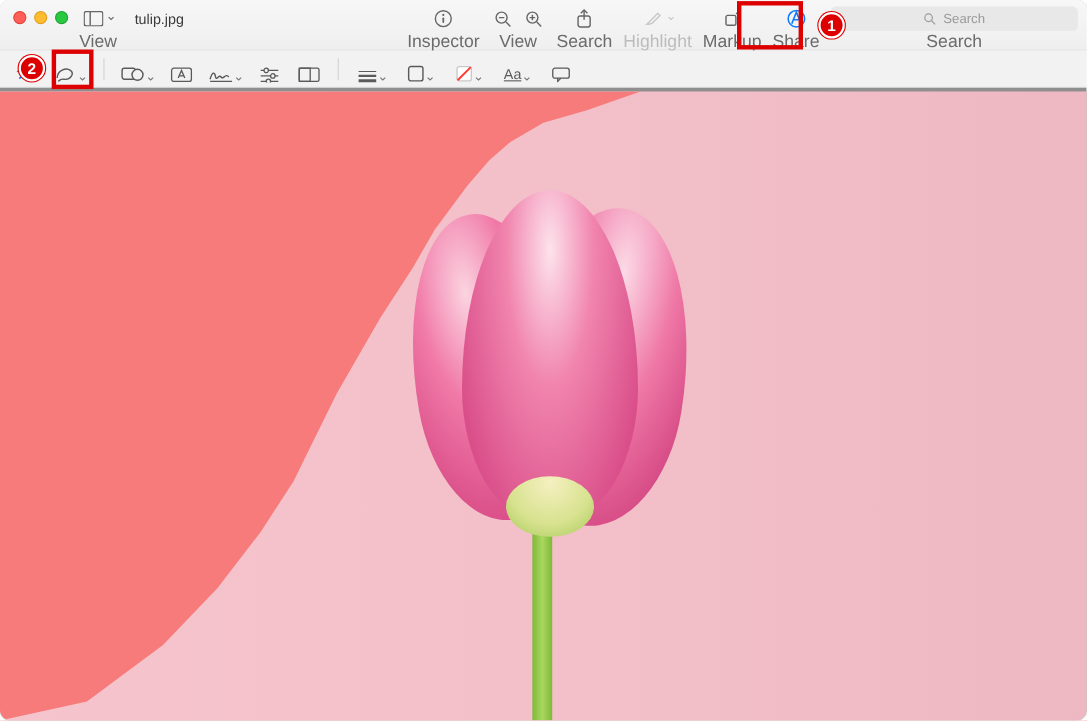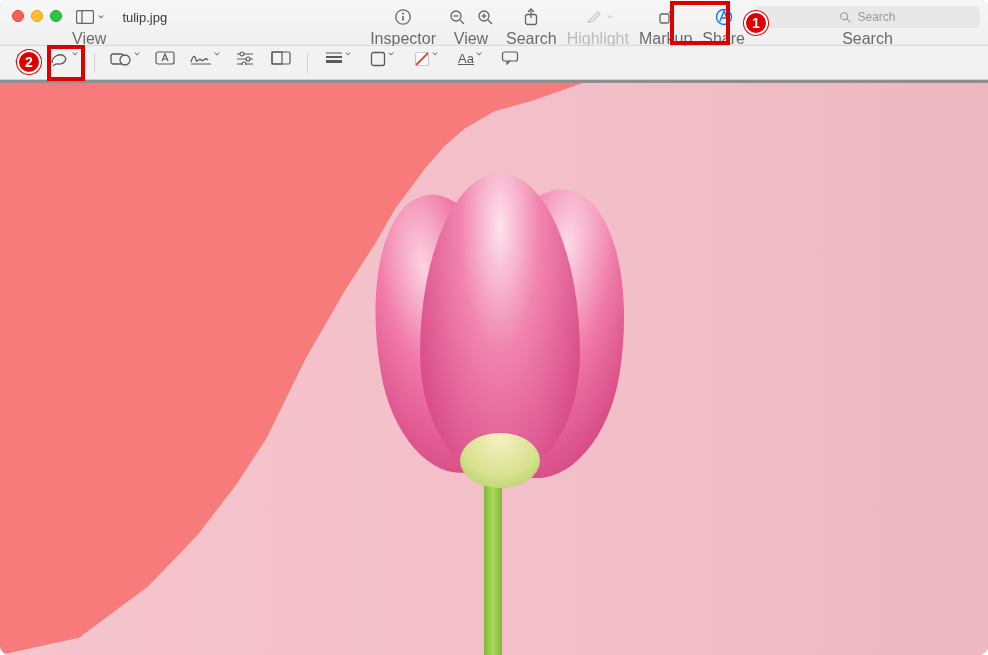--- a/index.html
+++ b/index.html
@@ -18,21 +18,21 @@
   .tb-row { display:flex; align-items:center; }
   .tb-btn { height:22px; min-width:22px; display:flex; align-items:center; justify-content:center; color:#555; }
   .pair { display:flex; gap:6px; }
   .title { font-size:13px; font-weight:400; color:#3a3a3a; padding-top:4px; padding-left:6px; }
   .spacer { flex:1; }
   .search-wrap { display:flex; flex-direction:column; align-items:center; gap:2px; }
   .search { width:225px; height:22px; border-radius:5px; background:#e8e8e8; display:flex; align-items:center; justify-content:center; gap:6px; color:#9a9a9a; font-size:12px; }
   .search .mag { width:12px; height:12px; }
   
   .markupbar { height:34px; background:#f2f2f2; border-bottom:1px solid #d0d0d0; display:flex; align-items:center; padding:0 8px; gap:4px; position:relative; }
-  .mb-btn { width:32px; height:24px; display:flex; align-items:flex-start; justify-content:center; color:#5a5a5a; border-radius:4px;text-decoration:underline; }
+  .mb-btn { width:32px; height:24px; display:flex; align-items:flex-end; justify-content:center; color:#5a5a5a; border-radius:4px;text-decoration:underline; }
   .mb-btn.wide { width:40px; }
   .sep { width:1px; height:20px; background:#d2d2d2; margin:0 6px; }
   .caret { width:6px; height:6px; margin-left:2px; }
   
   .canvas { flex:1; background:#8f8f8f; padding:3px 0 0 0; }
   .img { width:988px; height:572px; position:relative; overflow:hidden; }
   .bg-right { position:absolute; inset:0; background: linear-gradient(90deg, #f6c4cc 0%, #f3c0c9 50%, #eeb8c2 100%); }
   .bg-left { position:absolute; inset:0; background:#f77b7b; clip-path: polygon(0 0, 59% 0, 54% 3%, 50% 5%, 47% 8%, 45% 11%, 43% 15%, 40% 22%, 38% 28%, 35% 36%, 33% 42%, 31% 48%, 29% 55%, 27% 62%, 24% 70%, 20% 79%, 15% 88%, 8% 97%, 0 100%); }
   
   .stem { position:absolute; left:493px; top:370px; width:18px; height:210px; background:linear-gradient(90deg,#7fb837,#a9d85f,#7fb837); border-radius:8px; transform:translateX(-50%); }

